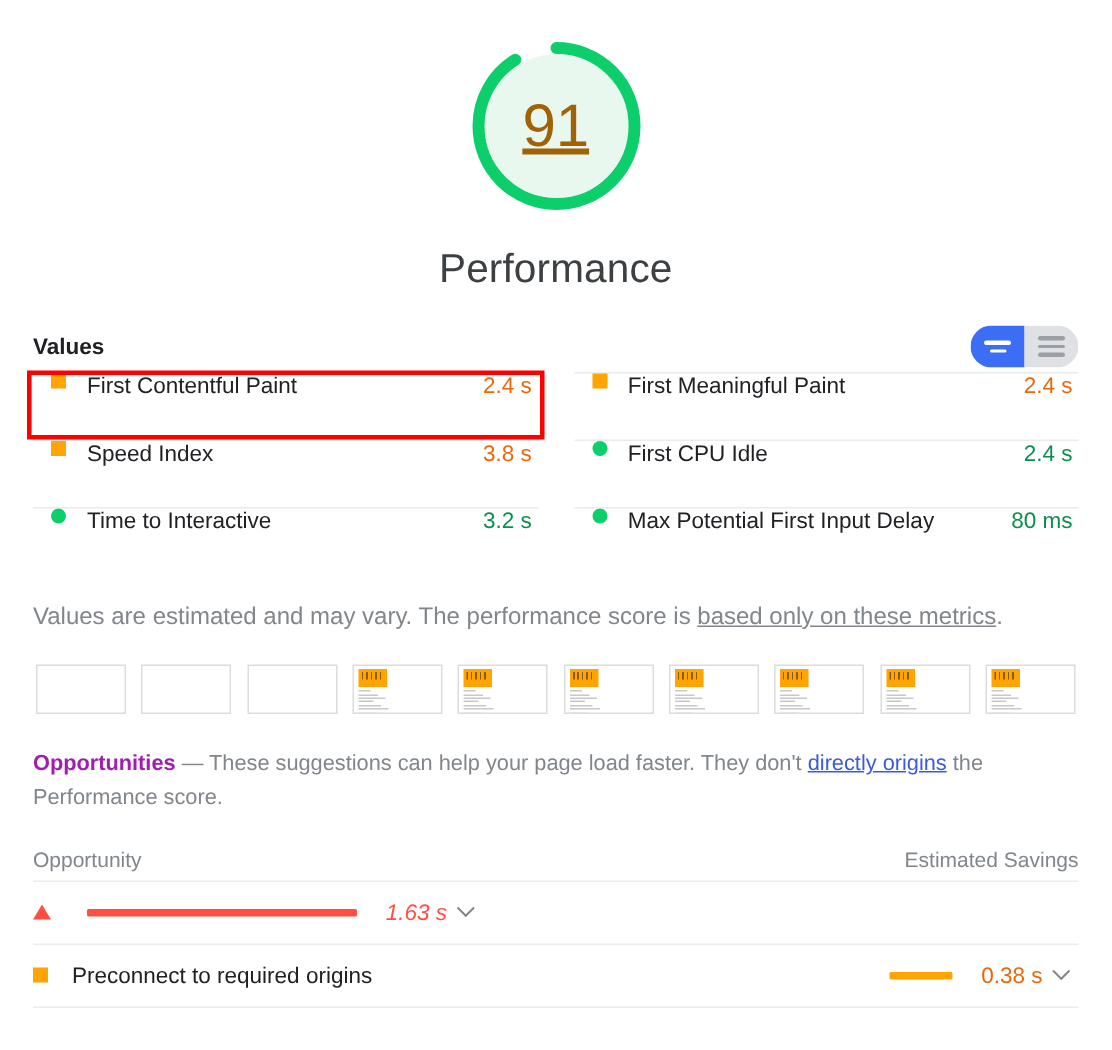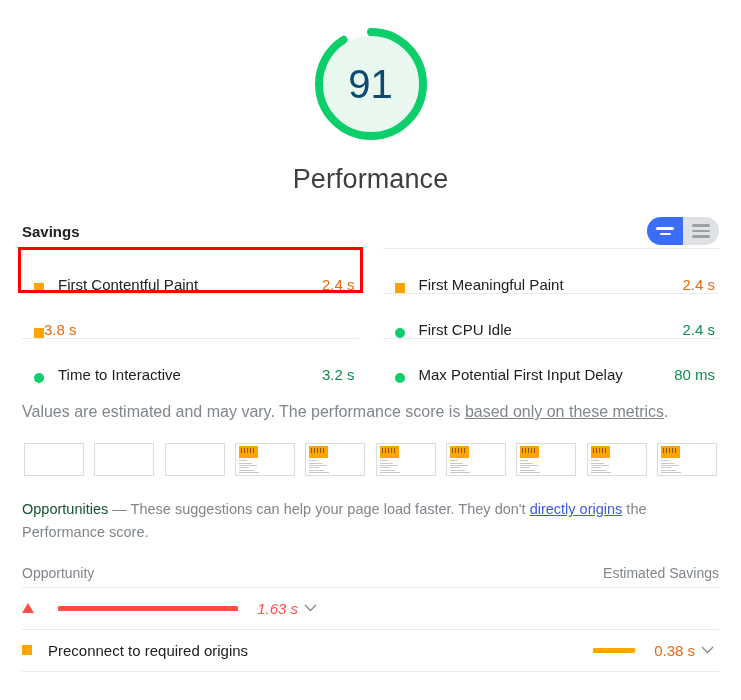--- a/index.html
+++ b/index.html
@@ -98,21 +98,21 @@
 
   
   .metrics-grid {
     display: grid;
     grid-template-columns: 1fr 1fr;
     column-gap: 24px;
     margin-top: 3px;
   }
   .metric-row {
     display: flex;
-    align-items: flex-end;
+    align-items: flex-start;
     height: 45px;
     border-top: 1px solid #ebebeb;
     padding-left: 12px;
     box-sizing: border-box;
   }
   .metric-name {
     font-size: 15px;
     color: #202124;
     margin-left: 14px;
     flex: 1;
@@ -213,22 +213,22 @@
   }
 
   
   .opp-intro {
     margin-top: 22px;
     font-size: 14.5px;
     color: #80868b;
     line-height: 1.6;
   }
   .opp-intro b {
-    color: #14532d;
-    font-weight: normal;
+    color: #a21caf;
+    font-weight: bold;
   }
   .opp-intro a {
     color: #3b5bdb;
     text-decoration: underline;
   }
 
   .opp-table {
     margin-top: 14px;
   }
   .opp-thead {
@@ -289,29 +289,29 @@
 </style>
 </head>
 <body>
 
 <div class="gauge-block">
   <div class="gauge-wrap">
     <svg width="128" height="128" viewBox="0 0 128 128">
       <circle cx="64" cy="64" r="48" fill="#e8f8ef"></circle>
       <circle id="gauge-arc" cx="64" cy="64" r="52" fill="none" stroke="#0cce6b" stroke-width="8" stroke-linecap="round" stroke-dasharray="297.32032873573803 326.7256359733385"></circle>
     </svg>
-    <div class="gauge-score" style="color: #0c4a6e;">91</div>
+    <div class="gauge-score" style="color: #a16207; text-decoration: underline;">91</div>
   </div>
   <div class="gauge-title">Performance</div>
 </div>
 
 <div class="content">
 
   <div class="metrics-head">
-    <div class="metrics-title">Savings</div>
+    <div class="metrics-title">Values</div>
     <div class="toggle">
       <div class="toggle-btn active">
         <span class="ln w18"></span>
         <span class="ln w11"></span>
       </div>
       <div class="toggle-btn inactive">
         <span class="ln w18"></span>
         <span class="ln w18"></span>
         <span class="ln w18"></span>
       </div>
@@ -327,20 +327,21 @@
     </div>
 
     <div class="metric-row">
       <span class="sq"></span>
       <span class="metric-name">First Meaningful Paint</span>
       <span class="metric-val v-avg">2.4 s</span>
     </div>
 
     <div class="metric-row">
       <span class="sq"></span>
+      <span class="metric-name">Speed Index</span>
       <span class="metric-val v-avg">3.8 s</span>
     </div>
 
     <div class="metric-row">
       <span class="circ"></span>
       <span class="metric-name">First CPU Idle</span>
       <span class="metric-val v-good">2.4 s</span>
     </div>
 
     <div class="metric-row">

